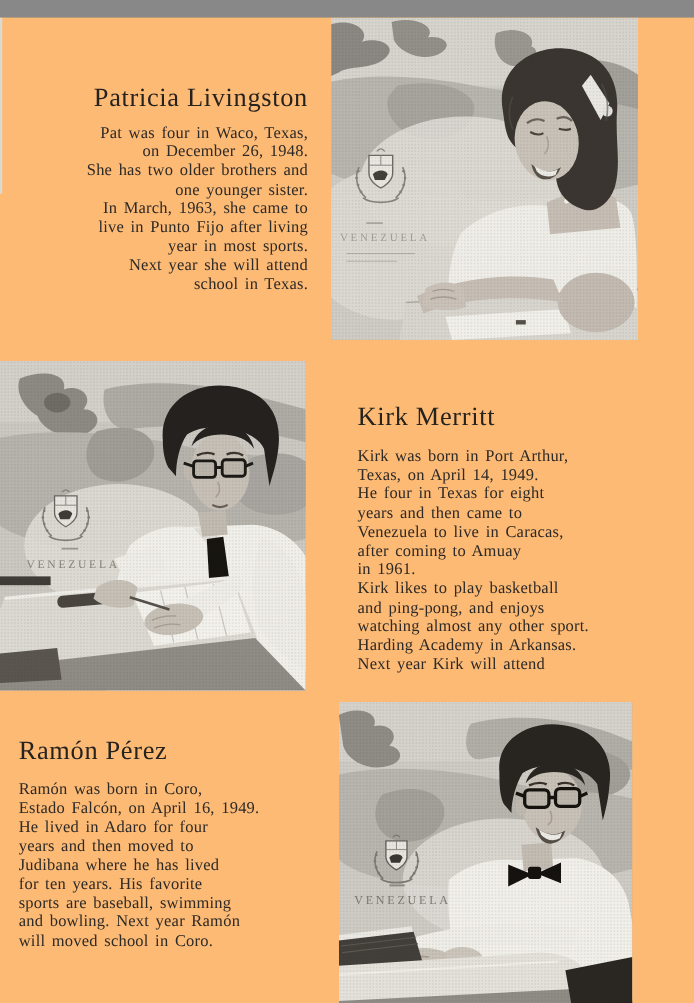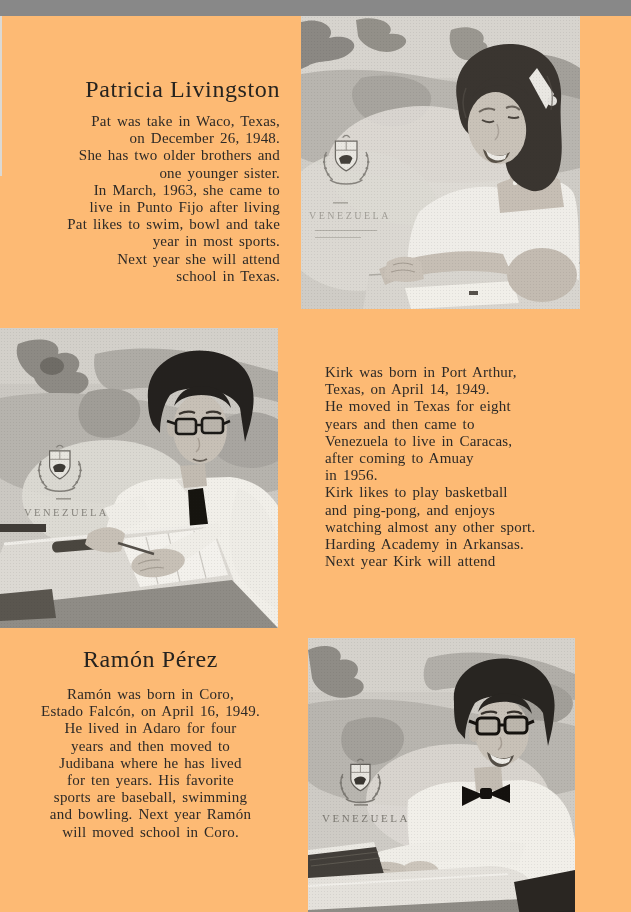--- a/index.html
+++ b/index.html
@@ -28,21 +28,21 @@
     font-size:24px; line-height:30px; font-weight:400;
     letter-spacing:.6px; color:#26231f;
   }
   .profile-text .bio { font-size:15px; line-height:17.2px; letter-spacing:.2px; word-spacing:.13em; }
   .profile-text .bio .line { white-space:nowrap; }
 
   #text-patricia { left:20px;  top:58px;  width:260px; text-align:right; }
   #text-patricia .title { margin-bottom:9px; }
   #text-kirk     { left:325px; top:348px; width:295px; text-align:left; }
   #text-kirk .title { margin-bottom:13px; }
-  #text-ramon    { left:17px;  top:628px; width:267px; text-align:center; }
+  #text-ramon    { left:17px;  top:652px; width:267px; text-align:left; }
   #text-ramon .title { margin-bottom:12px; }
 </style>
 </head>
 <body>
 
 <div class="page">
 
   <div class="scan-left-edge"></div>
 
   <div class="photo" id="photo-patricia">
@@ -266,42 +266,42 @@
           <circle cx="150" cy="280" r="1.6" fill="#55514b"></circle>
         <path d="M206,244 L267,232 L267,290 L214,290 Z" fill="#2a2622"></path>
         <path d="M140,284 L267,272 L267,290 L140,290 Z" fill="#262320"></path>
       </g>
     </svg>
   </div>
 
   <section class="profile-text" id="text-patricia">
     <h2 class="title">Patricia Livingston</h2>
     <div class="bio">
-        <div class="line">Pat was take in Waco, Texas,</div>
+        <div class="line">Pat was four in Waco, Texas,</div>
         <div class="line">on December 26, 1948.</div>
         <div class="line">She has two older brothers and</div>
         <div class="line">one younger sister.</div>
         <div class="line">In March, 1963, she came to</div>
         <div class="line">live in Punto Fijo after living</div>
-        <div class="line">Pat likes to swim, bowl and take</div>
         <div class="line">year in most sports.</div>
         <div class="line">Next year she will attend</div>
         <div class="line">school in Texas.</div>
       </div>
   </section>
 
   <section class="profile-text" id="text-kirk">
+    <h2 class="title">Kirk Merritt</h2>
     <div class="bio">
         <div class="line">Kirk was born in Port Arthur,</div>
         <div class="line">Texas, on April 14, 1949.</div>
-        <div class="line">He moved in Texas for eight</div>
+        <div class="line">He four in Texas for eight</div>
         <div class="line">years and then came to</div>
         <div class="line">Venezuela to live in Caracas,</div>
         <div class="line">after coming to Amuay</div>
-        <div class="line">in 1956.</div>
+        <div class="line">in 1961.</div>
         <div class="line">Kirk likes to play basketball</div>
         <div class="line">and ping-pong, and enjoys</div>
         <div class="line">watching almost any other sport.</div>
         <div class="line">Harding Academy in Arkansas.</div>
         <div class="line">Next year Kirk will attend</div>
       </div>
   </section>
 
   <section class="profile-text" id="text-ramon">
     <h2 class="title">Ramón Pérez</h2>

